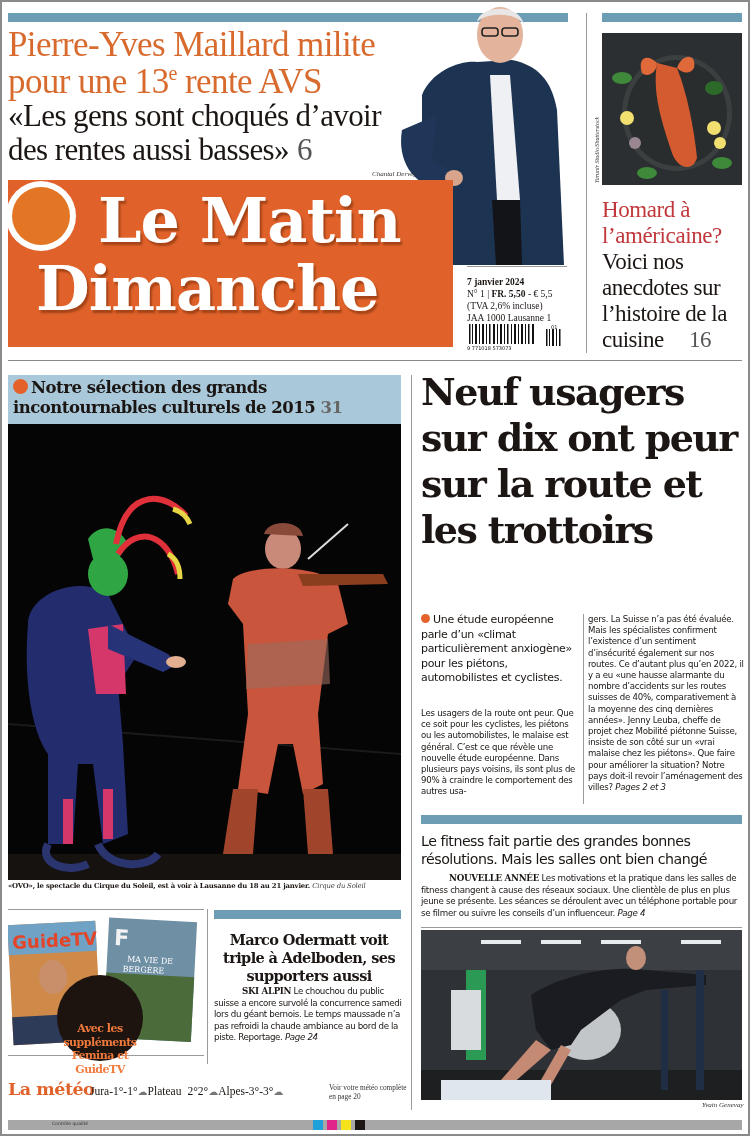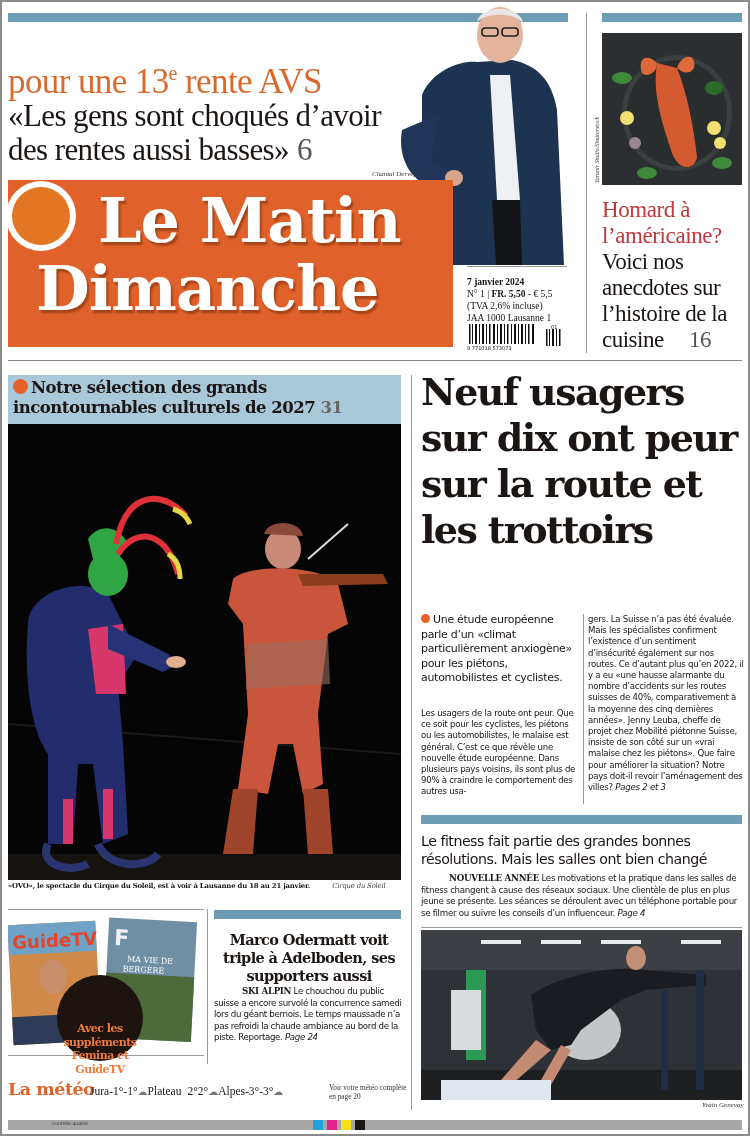--- a/index.html
+++ b/index.html
@@ -58,21 +58,21 @@
   .col2 { left: 588px; top: 614px; width: 156px; }
   .italic { font-style: italic; }
 
   
   .fit-head { left: 421px; top: 832px; width: 325px; font-family: "DejaVu Sans", sans-serif; font-weight: normal; font-size: 14.2px; line-height: 18px; color: #1b1613; letter-spacing: -0.5px; }
   .fit-body { left: 421px; top: 873px; width: 325px; font-family: "DejaVu Sans", sans-serif; font-size: 8.7px; line-height: 11.6px; color: #1b1613; letter-spacing: -0.3px; }
   .kicker { font-family: "DejaVu Serif", serif; font-weight: bold; padding-left: 28px; }
 
   
   .caption { left: 8px; top: 882px; width: 400px; font-family: "DejaVu Serif", serif; font-weight: bold; font-size: 6.9px; color: #1b1613; letter-spacing: -0.2px; white-space: nowrap; }
-  .caption .cr { font-weight: normal; font-style: italic; color: #444; margin-left: 20px; }
+  .caption .cr { font-weight: normal; font-style: italic; color: #444; }
 
   
   .oder-head { left: 214px; top: 931px; width: 190px; font-family: "DejaVu Serif", serif; font-weight: bold; font-size: 14.5px; line-height: 18px; color: #1b1613; letter-spacing: -0.6px; text-align: center; }
   .oder-body { left: 214px; top: 986px; width: 192px; font-family: "DejaVu Sans", sans-serif; font-size: 8.7px; line-height: 11.6px; color: #1b1613; letter-spacing: -0.35px; }
 
   
   .supp-circle { left: 57px; top: 975px; width: 86px; height: 86px; border-radius: 50%; background: #1d1410; }
   .supp-text { left: 57px; top: 1022px; width: 86px; text-align: center; font-family: "DejaVu Serif", serif; font-weight: bold; font-size: 11px; line-height: 13.5px; color: #f07a3c; letter-spacing: -0.5px; }
 
   
@@ -88,21 +88,21 @@
 </style>
 </head>
 <body>
 
 <div class="bar-blue" style="left:8px;top:13px;width:560px;height:9px;"></div>
 <div class="bar-blue" style="left:602px;top:13px;width:140px;height:9px;"></div>
 <div class="rule-v" style="left:586px;top:13px;height:340px;"></div>
 <div class="rule-h" style="left:8px;top:360px;width:734px;background:#8a8a8a;"></div>
 
 <div class="abs top-head">
-  <br>
+  <span>Pierre-Yves Maillard milite</span><br>
   <span>pour une 13</span><sup>e</sup><span> rente AVS</span>
 </div>
 <div class="abs top-quote">
   <span>«Les gens sont choqués d’avoir des rentes aussi basses»</span><span class="page-num-grey">6</span>
 </div>
 
 <div class="photo maillard">
   <svg width="178" height="265" viewBox="0 0 178 265">
     <path d="M30 95 C40 70 70 60 85 62 L120 60 C145 65 160 80 165 110 L172 265 L40 265 L30 200 Z" fill="#1d3352"></path>
     <path d="M10 130 C5 160 20 185 50 190 L65 175 L40 160 L45 115 Z" fill="#1f3658"></path>
@@ -183,21 +183,21 @@
 </div>
 
 <div class="abs teaser-red">Homard à l’américaine?</div>
 <div class="abs teaser-black">
   <span>Voici nos anecdotes sur l’histoire de la cuisine</span>
   <span style="color:#555;margin-left:20px;">16</span>
 </div>
 
 <div class="abs culture">
   <div class="culture-text">
-    <span class="orange-dot"></span><span>Notre sélection des grands incontournables culturels de 2027</span>
+    <span class="orange-dot"></span><span>Notre sélection des grands incontournables culturels de 2015</span>
     <span class="num">31</span>
   </div>
 </div>
 
 <div class="photo circus">
   <svg width="393" height="456" viewBox="0 0 393 456">
     <rect width="393" height="456" fill="#050505"></rect>
     <path d="M0 300 L393 330" stroke="#1a1a1a" stroke-width="2"></path>
     <rect x="0" y="430" width="393" height="26" fill="#161210"></rect>
 

